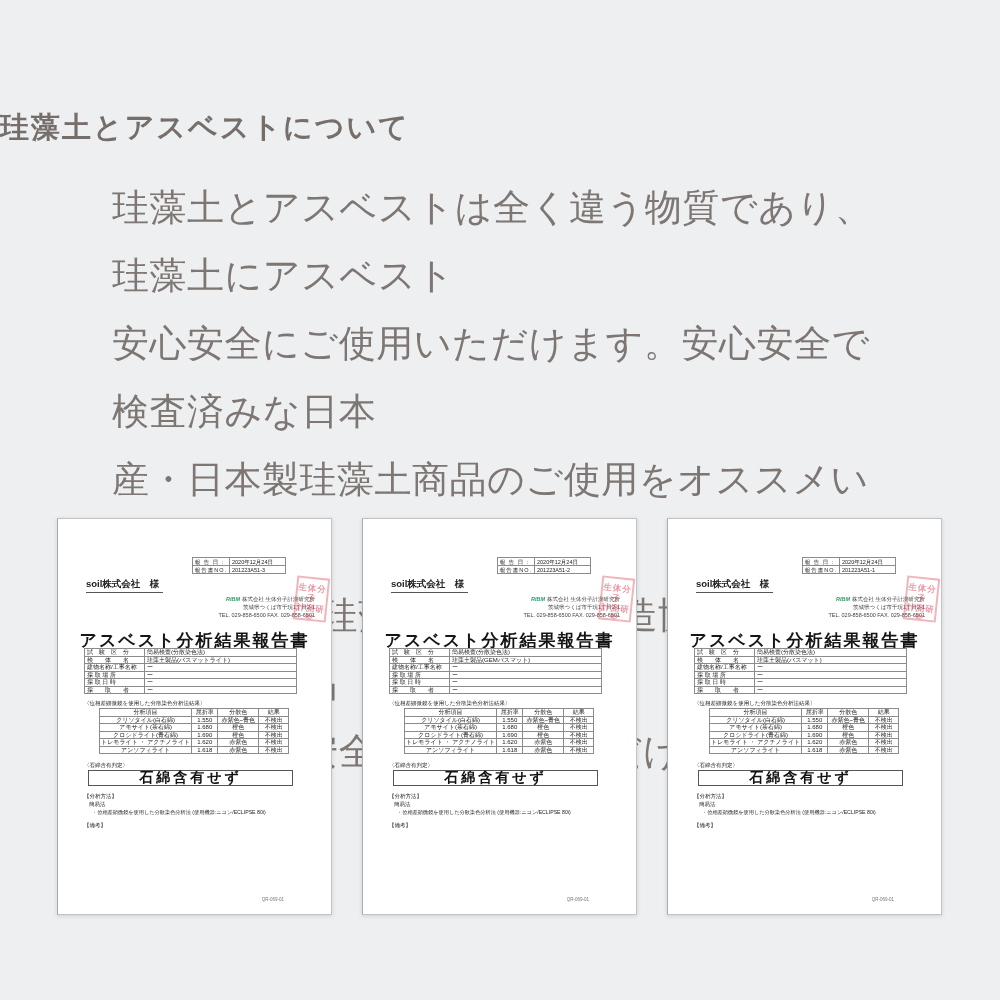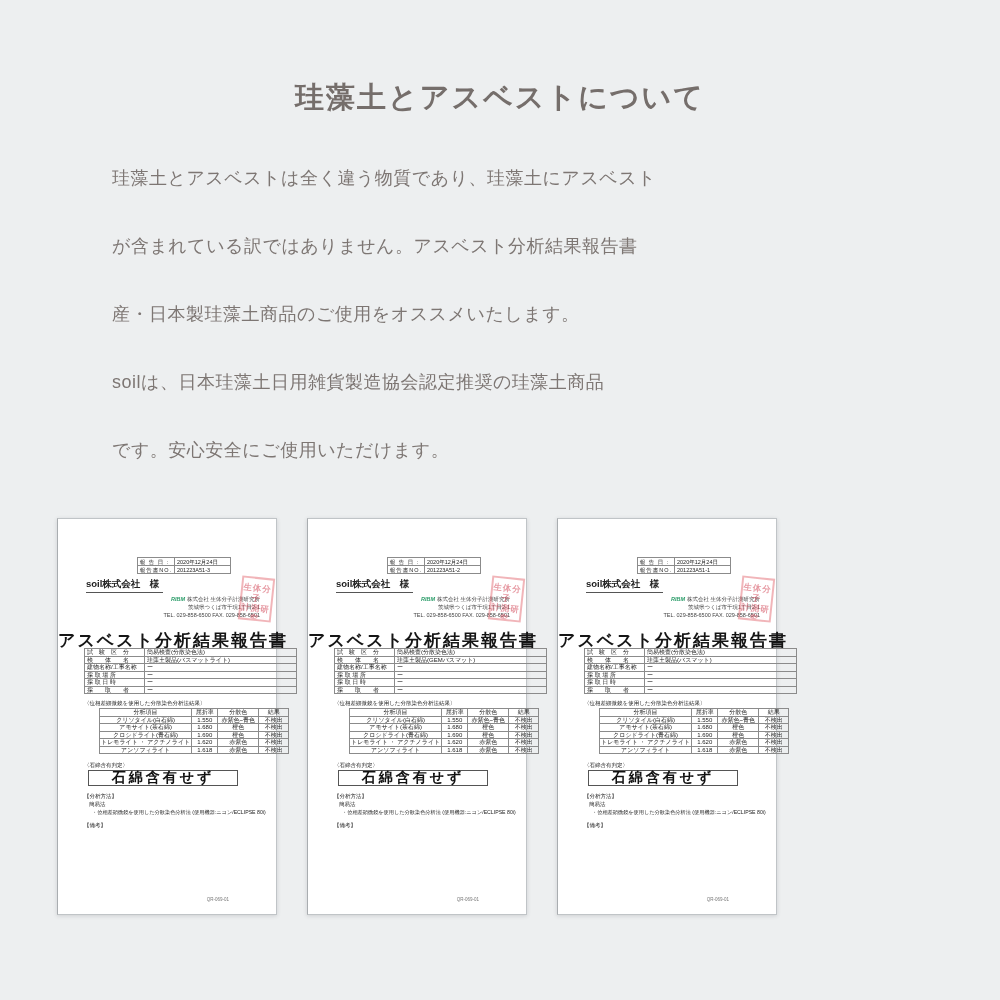--- a/index.html
+++ b/index.html
@@ -12,43 +12,42 @@
   *{margin:0;padding:0;box-sizing:border-box;}
   html,body{width:1000px;height:1000px;}
   body{
     background:var(--bg);
     font-family:"Liberation Sans","DejaVu Sans",sans-serif;
     overflow:hidden;
     position:relative;
   }
   
   .headline{
-    padding-top:78px;
-    text-align:center;
+    padding-top:108px;
     font-size:29px;
     font-weight:bold;
     letter-spacing:2px;
     color:var(--heading);
   }
   .bodytext{
     margin:26px 110px 0 112px;
-    font-size:18px;
+    font-size:37px;
     line-height:68px;
     letter-spacing:0.5px;
     color:var(--body);
   }
   
   .docs-row{
     position:absolute;
     top:518px;left:57px;
     display:flex;gap:30px;
   }
   .doc{
     position:relative;
-    width:220px;height:397px;
+    width:275px;height:397px;
     background:#fff;
     border:1px solid #c0c4c7;
     border-left-color:#a9adb0;
     box-shadow:0 1px 4px rgba(60,65,70,.18);
     color:#333;
     font-size:6px;
   }
   .meta{
     position:absolute;top:38px;right:45px;
     border-collapse:collapse;
@@ -142,21 +141,21 @@
     position:absolute;bottom:12px;right:47px;
     font-size:4.5px;color:#777;white-space:nowrap;
   }
 </style>
 </head>
 <body>
 
 <h1 class="headline">珪藻土とアスベストについて</h1>
 <div class="bodytext">
   <div>珪藻土とアスベストは全く違う物質であり、珪藻土にアスベスト</div>
-  <div>が含まれている訳ではありません。アスベスト分析結果報告書</div>
+  <div>安心安全にご使用いただけます。安心安全で検査済みな日本</div>
   <div>産・日本製珪藻土商品のご使用をオススメいたします。</div>
   <div>soilは、日本珪藻土日用雑貨製造協会認定推奨の珪藻土商品</div>
   <div>です。安心安全にご使用いただけます。</div>
 </div>
 
 <div class="docs-row" id="docs-row">
   <div class="doc">
     <table class="meta">
       <tbody>
           <tr>

